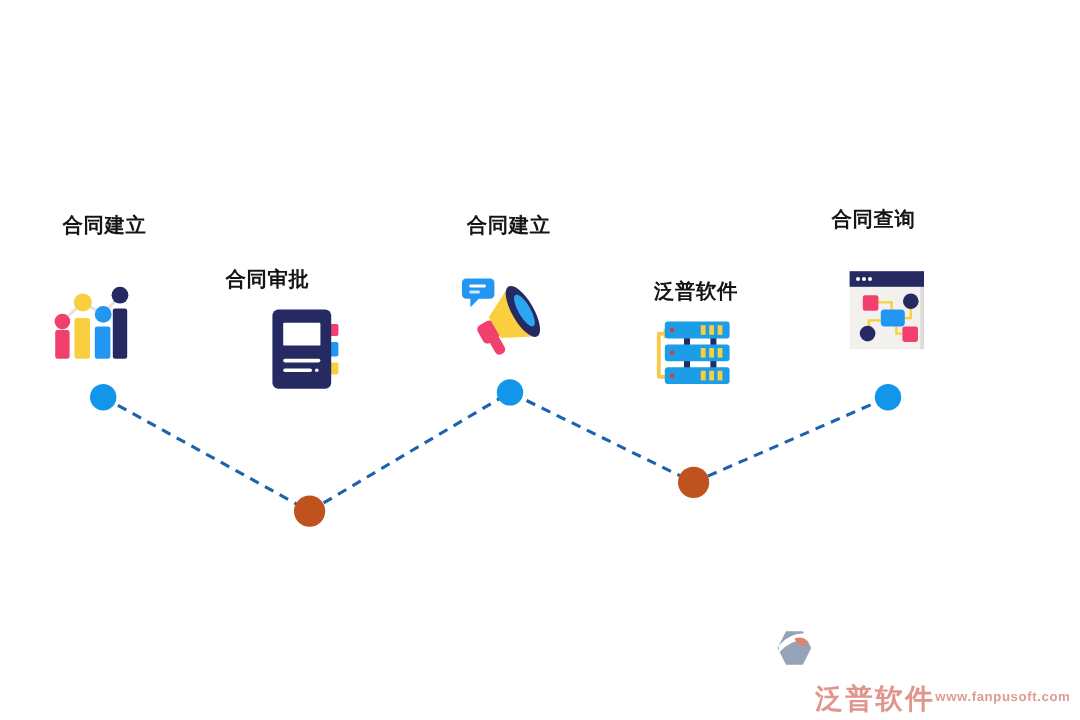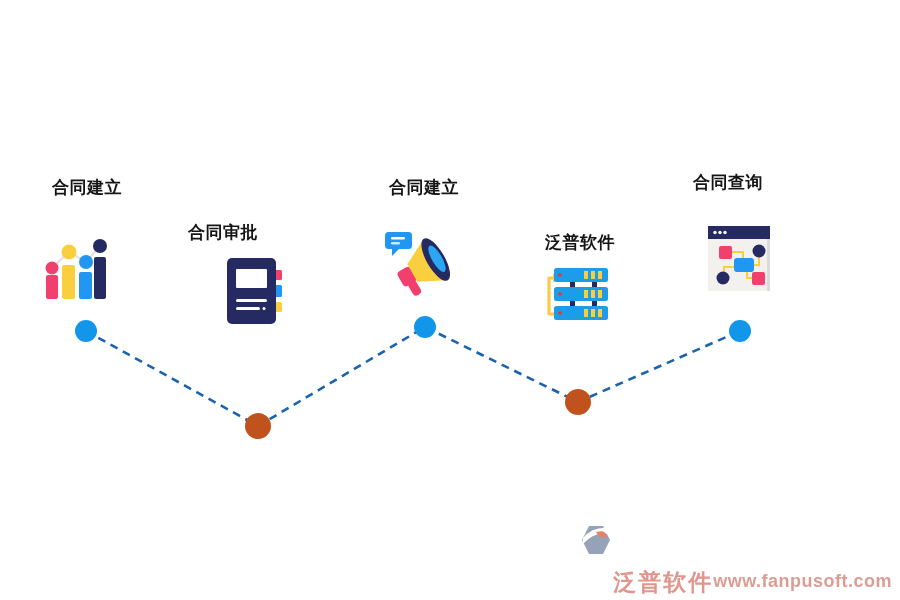--- a/index.html
+++ b/index.html
@@ -13,21 +13,21 @@
     letter-spacing:0.5px;white-space:nowrap;
   }
   .step-icon{position:absolute;}
   .step-icon svg{overflow:visible;display:block;}
   #connector-overlay{position:absolute;left:0;top:0;pointer-events:none;}
   .watermark{
     position:absolute;right:8px;bottom:6px;display:flex;align-items:flex-start;gap:2px;
   }
   .wm-texts{display:flex;flex-direction:row;align-items:center;line-height:1.05;margin-top:47px;}
   .wm-brand{font-size:23px;font-weight:700;color:#e0968c;letter-spacing:2px;}
-  .wm-url{font-size:18px;font-weight:700;color:#dd9c93;letter-spacing:0.5px;}
+  .wm-url{font-size:11px;font-weight:700;color:#dd9c93;letter-spacing:0.5px;}
 </style>
 </head>
 <body>
 
 <div class="canvas">
 
   <div class="step-label" style="left:52px;top:176px">合同建立</div>
   <div class="step-label" style="left:188px;top:221px">合同审批</div>
   <div class="step-label" style="left:389px;top:176px">合同建立</div>
   <div class="step-label" style="left:545px;top:231px">泛普软件</div>

